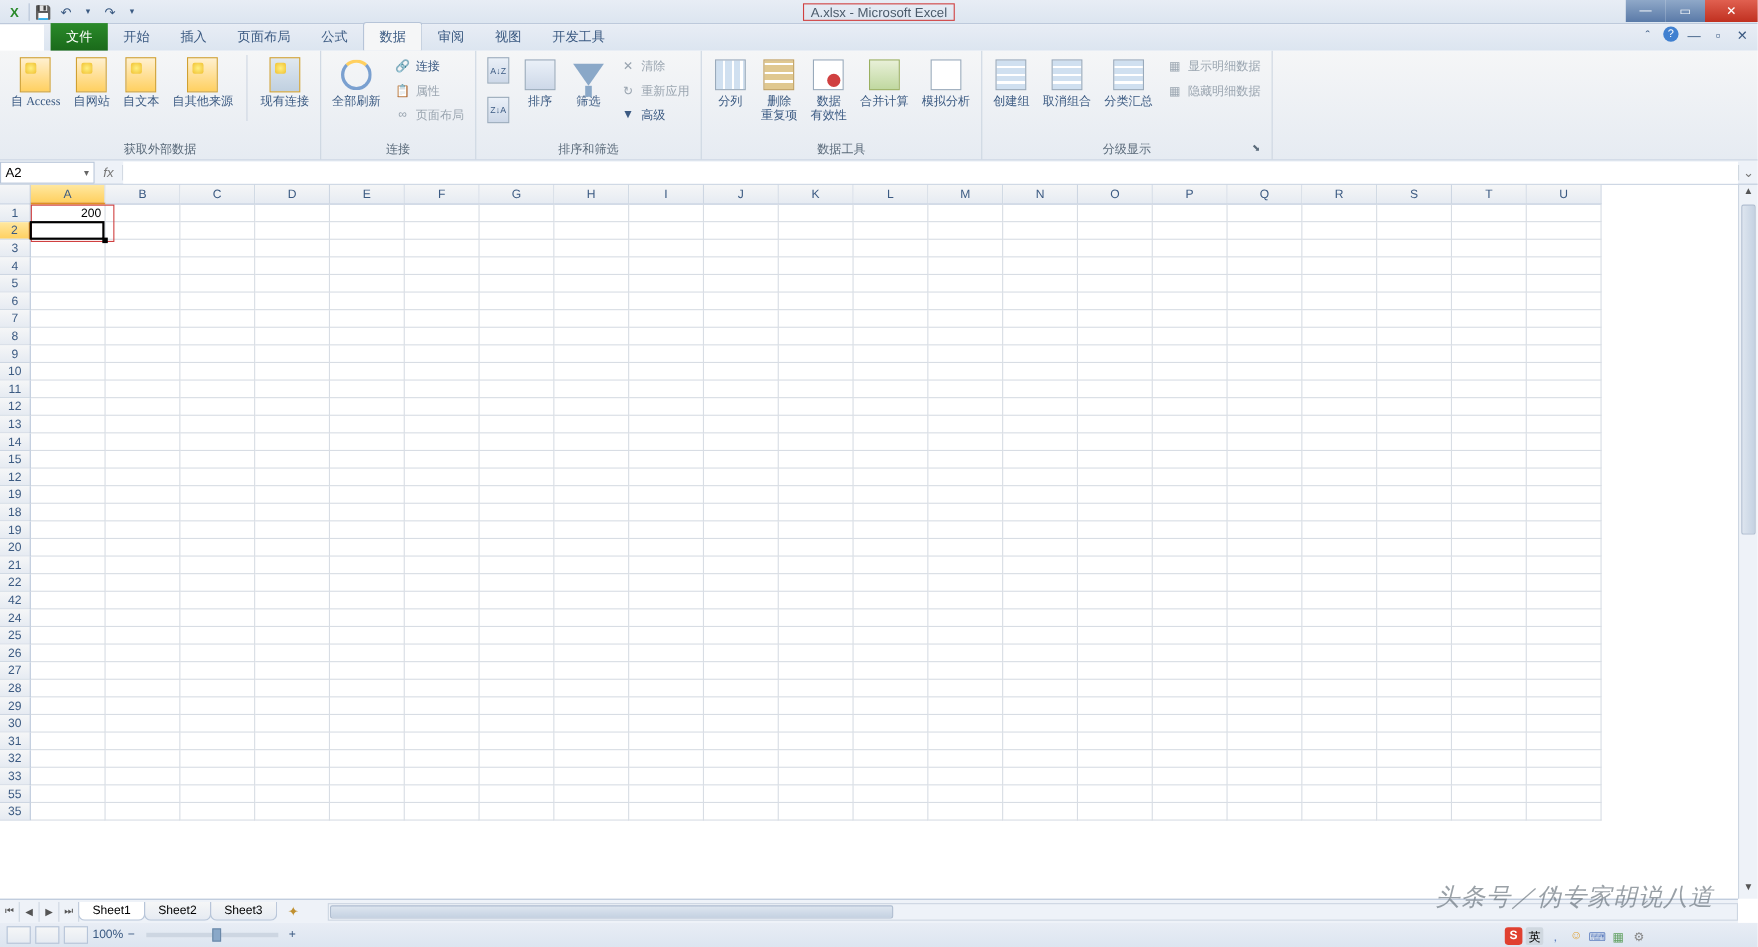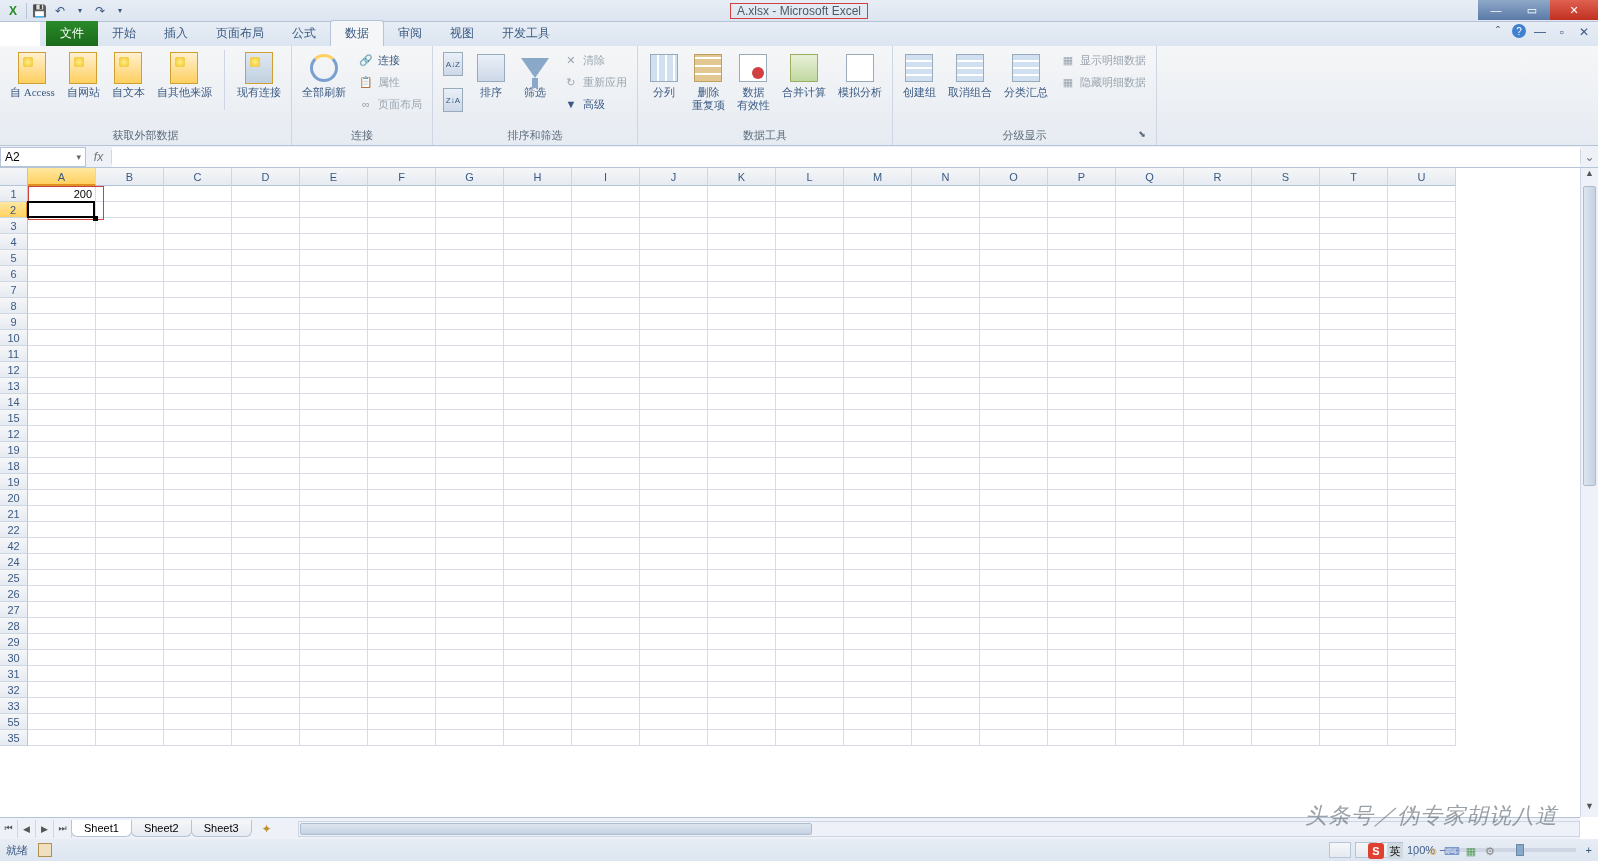--- a/index.html
+++ b/index.html
@@ -1228,24 +1228,20 @@
       <div class="sheet-tab">Sheet2</div>
       <div class="sheet-tab">Sheet3</div>
     </div>
   <div class="sheet-new">✦</div>
   <div class="hscroll">
       <div class="thumb"></div>
     </div>
 </div>
 
 <div class="status-bar">
-  <div class="status-left">
-    <span>就绪</span>
-    <span style="width:14px;height:14px;border:1px solid #b09050;background:#f0e0c0"></span>
-  </div>
   <div class="status-right">
     <div class="view-btn"></div>
     <div class="view-btn"></div>
     <div class="view-btn"></div>
     <span>100%</span>
     <span>−</span>
     <div class="zoom-slider">
         <div class="knob"></div>
       </div>
     <span>+</span>

